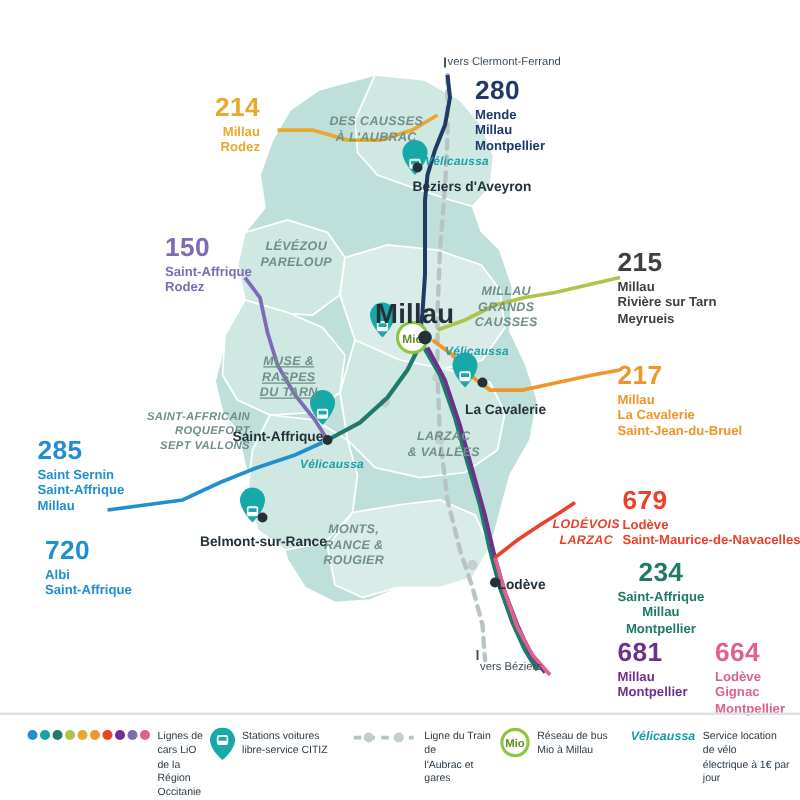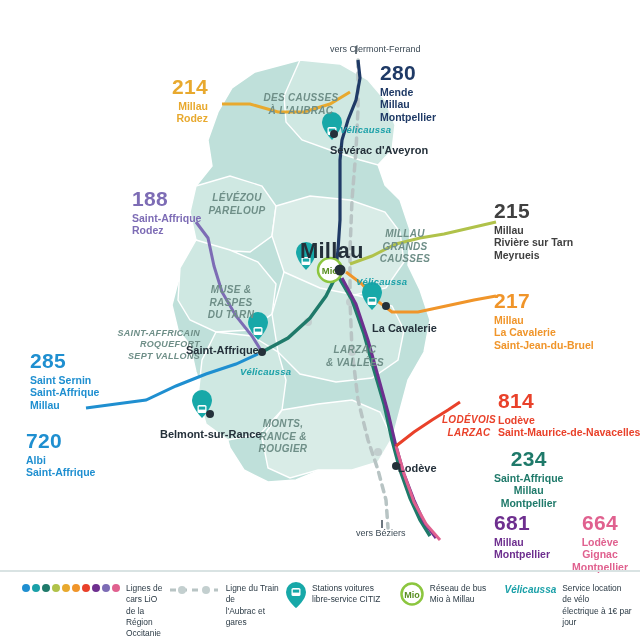--- a/index.html
+++ b/index.html
@@ -76,20 +76,21 @@
   }
   .city-millau {
     font-weight: bold;
     color: #24303a;
     font-size: 22px;
     letter-spacing: 0.2px;
   }
   .dir-label {
     font-size: 9px;
     color: #3c4a55;
+    margin-left: 28px;
   }
   .velo-label {
     font-style: italic;
     font-weight: bold;
     color: #1aa0a8;
     font-size: 9.5px;
     letter-spacing: .2px;
   }
 
   
@@ -232,88 +233,88 @@
       <circle cx="210" cy="414" r="4" fill="#24303a"></circle>
       <circle cx="396" cy="466" r="4" fill="#24303a"></circle>
     </svg>
 
     <div class="label dir-label" style="left:330px; top:44px;">vers Clermont-Ferrand</div>
     <div class="label dir-label" style="left:356px; top:528px;">vers Béziers</div>
 
     <div class="label region-name" style="left:256px; top:92px; width:90px;">DES CAUSSES<br>À L'AUBRAC</div>
     <div class="label region-name" style="left:194px; top:192px; width:86px;">LÉVÉZOU<br>PARELOUP</div>
     <div class="label region-name" style="left:368px; top:228px; width:74px;">MILLAU<br>GRANDS<br>CAUSSES</div>
-    <div class="label region-name" style="left:196px; top:284px; width:70px;">MUSE &amp;<br>RASPES<br>DU TARN</div>
+    <div class="label region-name" style="left:196px; top:284px; width:70px;text-decoration:underline;">MUSE &amp;<br>RASPES<br>DU TARN</div>
     <div class="label region-name small" style="left:96px; top:328px; width:104px;text-align:right;">SAINT-AFFRICAIN<br>ROQUEFORT<br>SEPT VALLONS</div>
     <div class="label region-name" style="left:318px; top:344px; width:74px;">LARZAC<br>&amp; VALLÉES</div>
     <div class="label region-name" style="left:244px; top:418px; width:78px;">MONTS,<br>RANCE &amp;<br>ROUGIER</div>
     <div class="label region-name" style="left:434px; top:414px; width:70px; color:#e9412a;">LODÉVOIS<br>LARZAC</div>
 
     <div class="label city-millau" style="left:300px; top:238px;">Millau</div>
-    <div class="label city-label" style="left:330px; top:144px;">Sévérac d'Aveyron</div>
+    <div class="label city-label" style="left:330px; top:144px;">Béziers d'Aveyron</div>
     <div class="label city-label" style="left:186px; top:344px;">Saint-Affrique</div>
     <div class="label city-label" style="left:372px; top:322px;">La Cavalerie</div>
     <div class="label city-label" style="left:160px; top:428px;">Belmont-sur-Rance</div>
     <div class="label city-label" style="left:398px; top:462px;">Lodève</div>
 
     <div class="label velo-label" style="left:340px; top:124px;">Vélicaussa</div>
     <div class="label velo-label" style="left:356px; top:276px;">Vélicaussa</div>
     <div class="label velo-label" style="left:240px; top:366px;">Vélicaussa</div>
 
     <div class="label route-label align-left c-214" style="left:172px; top:74px;text-align:right;">
       <span class="num">214</span>
       <span class="dest">Millau<br>Rodez</span>
     </div>
 
     <div class="label route-label align-left c-280" style="left:380px; top:60px;">
       <span class="num">280</span>
       <span class="dest">Mende<br>Millau<br>Montpellier</span>
     </div>
 
     <div class="label route-label align-left c-216" style="left:132px; top:186px;">
-      <span class="num">188</span>
+      <span class="num">150</span>
       <span class="dest">Saint-Affrique<br>Rodez</span>
     </div>
 
     <div class="label route-label align-left c-215" style="left:494px; top:198px;">
       <span class="num">215</span>
       <span class="dest">Millau<br>Rivière sur Tarn<br>Meyrueis</span>
     </div>
 
     <div class="label route-label align-left c-217" style="left:494px; top:288px;">
       <span class="num">217</span>
       <span class="dest">Millau<br>La Cavalerie<br>Saint-Jean-du-Bruel</span>
     </div>
 
     <div class="label route-label align-left c-202" style="left:30px; top:348px;">
       <span class="num">285</span>
       <span class="dest">Saint Sernin<br>Saint-Affrique<br>Millau</span>
     </div>
 
-    <div class="label route-label align-left c-720" style="left:26px; top:428px;">
+    <div class="label route-label align-left c-720" style="left:36px; top:428px;">
       <span class="num">720</span>
       <span class="dest">Albi<br>Saint-Affrique</span>
     </div>
 
     <div class="label route-label align-left c-679" style="left:498px; top:388px;">
-      <span class="num">814</span>
+      <span class="num">679</span>
       <span class="dest">Lodève<br>Saint-Maurice-de-Navacelles</span>
     </div>
 
     <div class="label route-label align-left c-234" style="left:494px; top:446px;text-align:center;">
       <span class="num">234</span>
       <span class="dest">Saint-Affrique<br>Millau<br>Montpellier</span>
     </div>
 
     <div class="label route-label align-left c-681" style="left:494px; top:510px;">
       <span class="num">681</span>
       <span class="dest">Millau<br>Montpellier</span>
     </div>
 
-    <div class="label route-label align-left c-664" style="left:572px; top:510px;text-align:center;">
+    <div class="label route-label align-left c-664" style="left:572px; top:510px;">
       <span class="num">664</span>
       <span class="dest">Lodève<br>Gignac<br>Montpellier</span>
     </div>
   </div>
 
   <div class="legend">
     <div class="legend-inner">
       <div class="legend-item li1">
         <span class="dots">
           <i style="background:#1f8fd0"></i>
@@ -323,42 +324,42 @@
             <i style="background:#e8a92e"></i>
             <i style="background:#f0952a"></i>
             <i style="background:#e9412a"></i>
             <i style="background:#6e2f8f"></i>
             <i style="background:#7d6cb5"></i>
             <i style="background:#e0618f"></i>
         </span>
         <span class="legend-text">Lignes de cars LiO<br>de la Région Occitanie</span>
       </div>
 
+      <div class="legend-item li3">
+        <span class="citiz-badge">
+          <svg width="20" height="26" viewBox="0 0 20 26">
+            <path d="M0,10 a10,10 0 1,1 20,0 c0,8 -10,16 -10,16 s-10,-8 -10,-16 z" fill="#17a8a8"></path>
+            <rect x="5.5" y="6" width="9" height="8" rx="1.6" fill="#ffffff"></rect>
+            <rect x="6.8" y="7.6" width="6.4" height="3" fill="#17a8a8"></rect>
+          </svg>
+        </span>
+        <span class="legend-text">Stations voitures<br>libre-service CITIZ</span>
+      </div>
+
       <div class="legend-item li2">
         <span class="train-sym">
           <svg width="52" height="12" viewBox="0 0 52 12">
             <line x1="2" y1="6" x2="50" y2="6" stroke="#b8c4c4" stroke-width="3" stroke-dasharray="6 5"></line>
             <circle cx="14" cy="6" r="4" fill="#c3cfcf"></circle>
             <circle cx="38" cy="6" r="4" fill="#c3cfcf"></circle>
           </svg>
         </span>
         <span class="legend-text">Ligne du Train de<br>l'Aubrac et gares</span>
       </div>
 
-      <div class="legend-item li3">
-        <span class="citiz-badge">
-          <svg width="20" height="26" viewBox="0 0 20 26">
-            <path d="M0,10 a10,10 0 1,1 20,0 c0,8 -10,16 -10,16 s-10,-8 -10,-16 z" fill="#17a8a8"></path>
-            <rect x="5.5" y="6" width="9" height="8" rx="1.6" fill="#ffffff"></rect>
-            <rect x="6.8" y="7.6" width="6.4" height="3" fill="#17a8a8"></rect>
-          </svg>
-        </span>
-        <span class="legend-text">Stations voitures<br>libre-service CITIZ</span>
-      </div>
-
       <div class="legend-item li4">
         <span class="mio-badge">
           <svg width="24" height="24" viewBox="0 0 24 24">
             <circle cx="12" cy="12" r="10.5" fill="#ffffff" stroke="#8cc63f" stroke-width="2.5"></circle>
             <text x="12" y="15.5" text-anchor="middle" font-family="Liberation Sans, sans-serif" font-size="9" font-weight="bold" fill="#5a8f22">Mio</text>
           </svg>
         </span>
         <span class="legend-text">Réseau de bus<br>Mio à Millau</span>
       </div>
 

